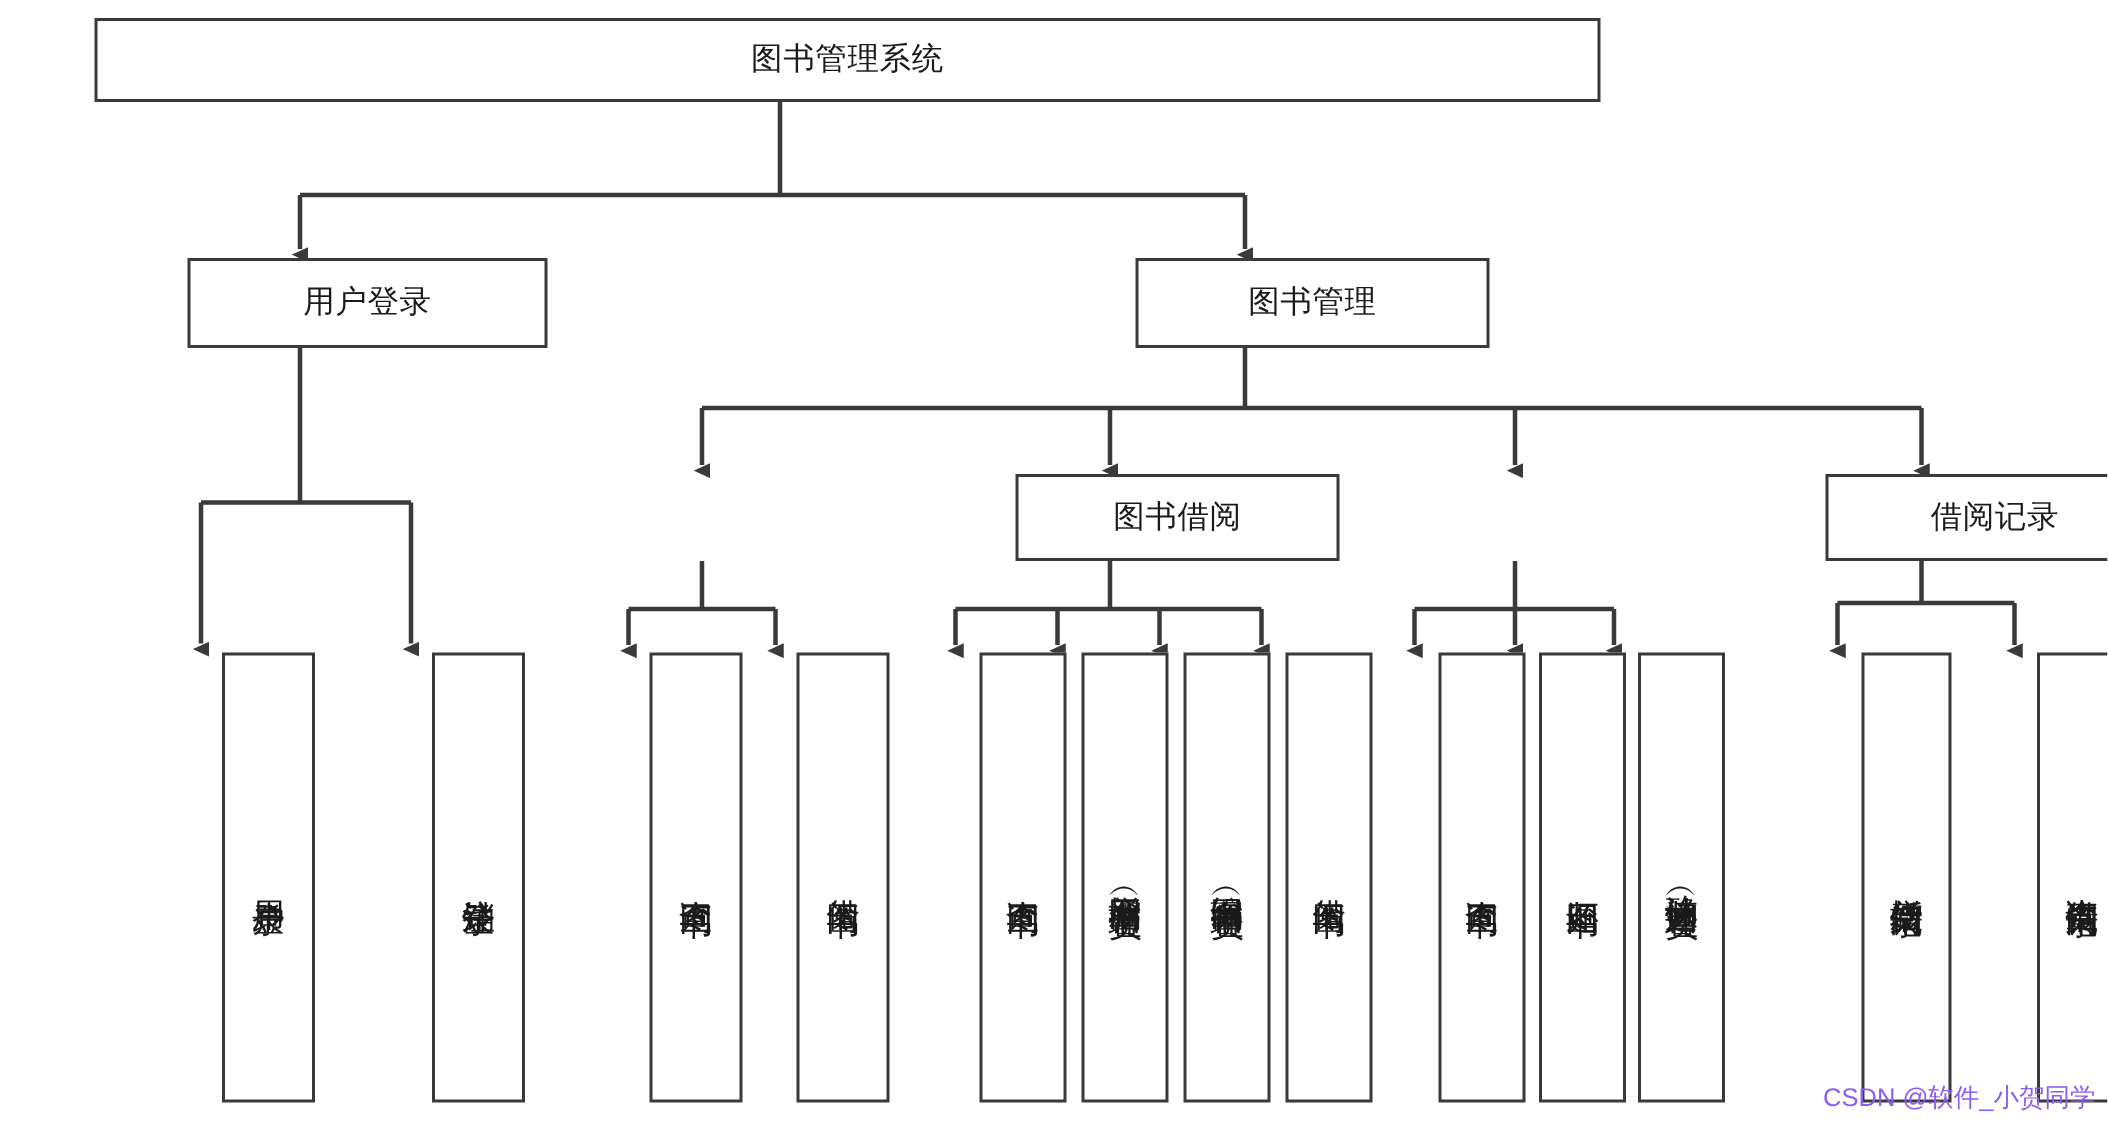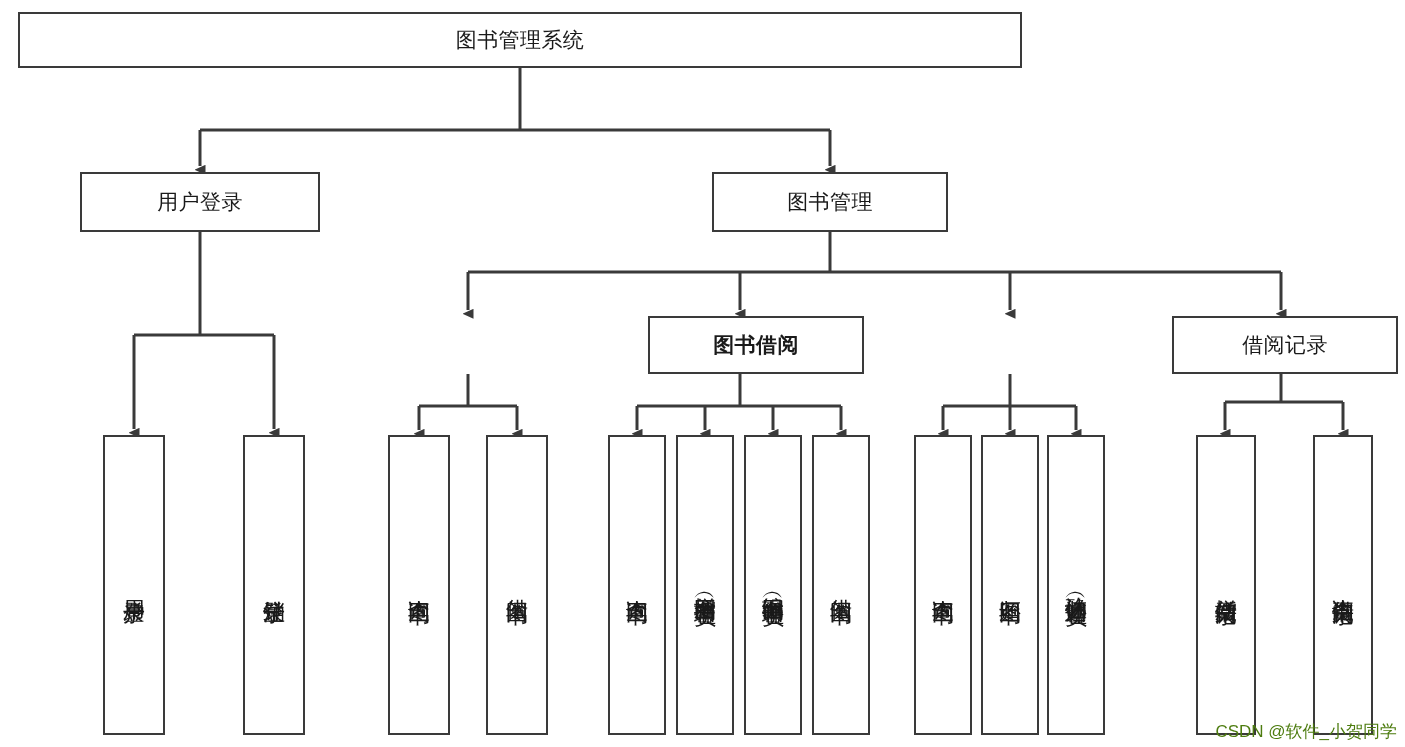--- a/index.html
+++ b/index.html
@@ -26,20 +26,21 @@
   }
   .node-box {
     position: absolute;
     box-sizing: border-box;
     background: #ffffff;
     border: 2.5px solid #3a3a3a;
     display: flex;
     align-items: center;
     justify-content: center;
     color: #1a1a1a;
+    margin-left: 45px;
   }
   .node-label {
     display: block;
     text-align: center;
     letter-spacing: 0.02em;
     white-space: nowrap;
   }
   .horiz-label {
     font-size: 21px;
     line-height: 1.1;
@@ -49,21 +50,21 @@
     text-orientation: upright;
     font-size: 22px;
     line-height: 1.18;
     letter-spacing: 0.06em;
   }
   .watermark {
     position: absolute;
     right: 8px;
     bottom: 4px;
     font-size: 17px;
-    color: #4d7c0f;
+    color: #8b5cf6;
     white-space: nowrap;
     user-select: none;
   }
 </style>
 </head>
 <body>
 
 <div id="diagram-root">
 
   <svg id="diagram-svg" viewBox="0 0 1405 747" xmlns="http://www.w3.org/2000/svg">
@@ -126,21 +127,21 @@
 
   <div class="node-box" style="left:80px; top:172px; width:240px; height:60px;">
     <span class="node-label horiz-label">用户登录</span>
   </div>
 
   <div class="node-box" style="left:712px; top:172px; width:236px; height:60px;">
     <span class="node-label horiz-label">图书管理</span>
   </div>
 
 
-  <div class="node-box" style="left:648px; top:316px; width:216px; height:58px;font-weight:bold;">
+  <div class="node-box" style="left:632px; top:316px; width:216px; height:58px;">
     <span class="node-label horiz-label">图书借阅</span>
   </div>
 
 
   <div class="node-box" style="left:1172px; top:316px; width:226px; height:58px;">
     <span class="node-label horiz-label">借阅记录</span>
   </div>
 
   <div class="node-box" style="left:103px; top:435px; width:62px; height:300px;">
     <span class="node-label vert-label">用户登录</span>

